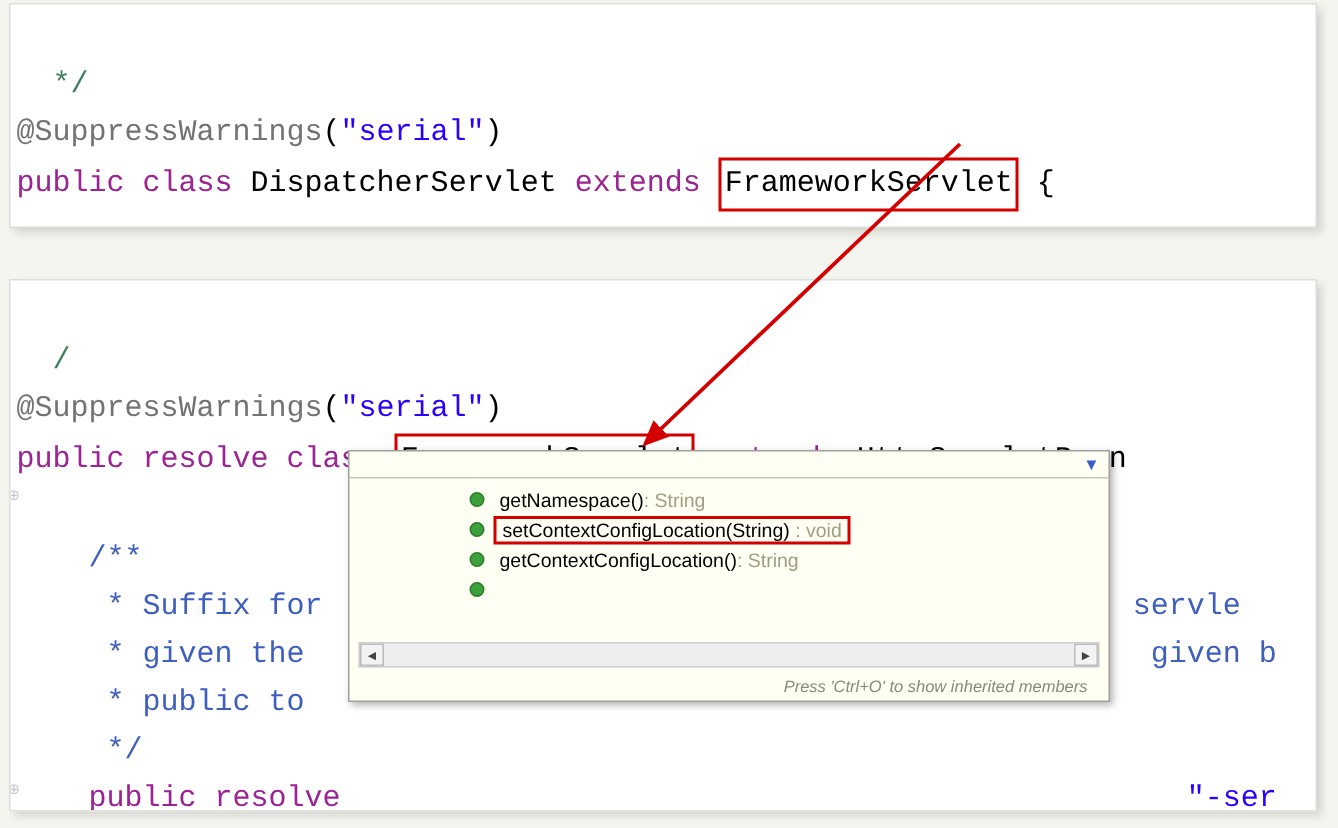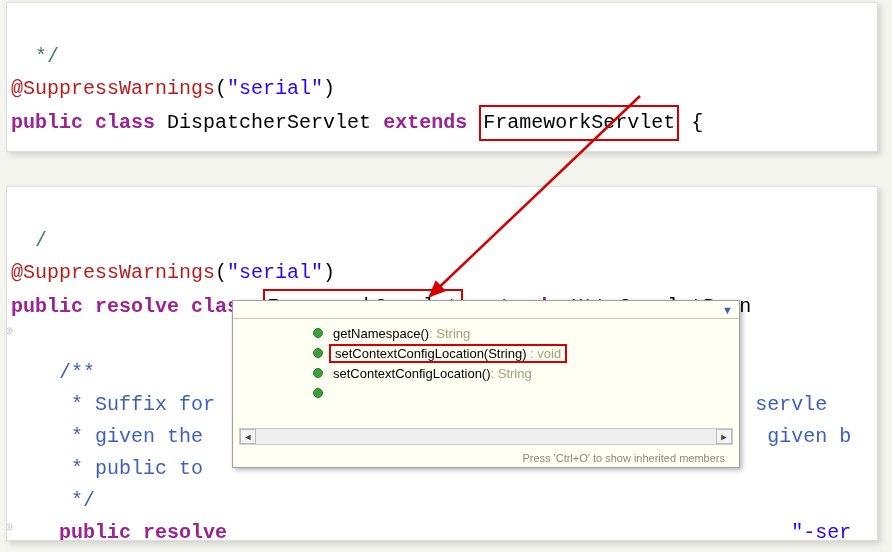--- a/index.html
+++ b/index.html
@@ -29,22 +29,22 @@
       overflow: hidden;
     }
     .panel-bottom {
       top: 186px;
       left: 6px;
       width: 872px;
       height: 355px;
       overflow: hidden;
     }
     .comment { color: #3f7f5f; }
-    .annotation { color: #b91c1c; }
-    .keyword { color: #9b2393; font-weight: bold; text-align: right; }
+    .annotation { color: #737373; }
+    .keyword { color: #9b2393; font-weight: normal; text-align: right; }
     .classname { color: #000000; }
     .string { color: #2a00ff; }
     .doc { color: #3f5fbf; }
     .boxed {
       border: 2px solid #d40000;
       padding: 0 2px;
       display: inline-block;
     }
     .autocomplete-popup {
       position: absolute;
@@ -117,20 +117,21 @@
       font-size: 9px;
       color: #444;
     }
     .ac-scroll-track { flex: 1; }
     .ac-footer {
       position: absolute;
       bottom: 3px;
       right: 14px;
       font-size: 11px;
       color: #8a8a7a;
+      font-style: italic;
       margin-top: 28px;
     }
     svg.arrow-overlay {
       position: absolute;
       top: 0;
       left: 0;
       width: 892px;
       height: 552px;
       pointer-events: none;
     }
@@ -179,21 +180,21 @@
       <span class="ac-bullet"></span>
       <span class="ac-text">getNamespace()</span>
         <span class="ac-ret"> : String</span>
     </div>
     <div class="ac-item">
       <span class="ac-bullet"></span>
       <span class="ac-highlight"><span class="ac-text">setContextConfigLocation(String)</span><span class="ac-ret"> : void</span></span>
     </div>
     <div class="ac-item">
       <span class="ac-bullet"></span>
-      <span class="ac-text">setContextConfigLocation()</span>
+      <span class="ac-text">getContextConfigLocation()</span>
         <span class="ac-ret"> : String</span>
     </div>
     <div class="ac-item">
       <span class="ac-bullet"></span>
         <span class="ac-ret"></span>
     </div>
   </div>
   <div class="ac-scrollbar">
     <div class="ac-scroll-btn">◄</div>
     <div class="ac-scroll-track"></div>

